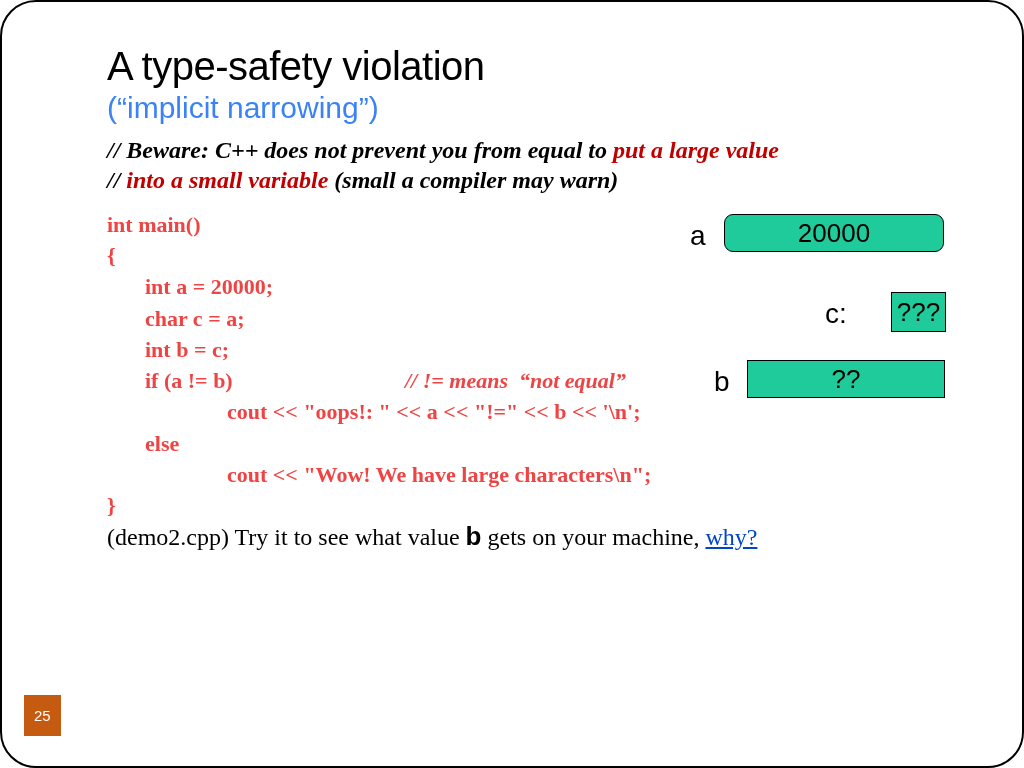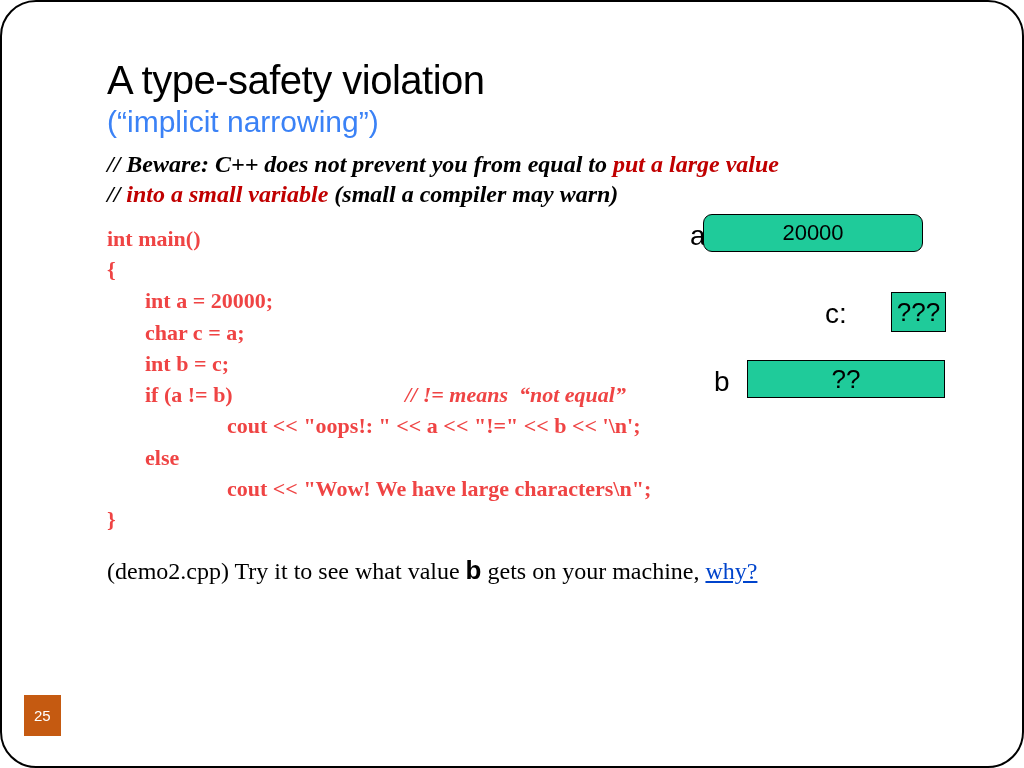--- a/index.html
+++ b/index.html
@@ -2,36 +2,36 @@
 <html><head>
 <meta charset="utf-8">
 <style>
   * { box-sizing: border-box; margin: 0; padding: 0; }
   html, body { width: 1024px; height: 768px; font-family: Arial, Helvetica, sans-serif; }
   .slide {
     width: 1024px; height: 768px; position: relative;
     border: 2px solid #000; border-radius: 36px;
     background: #fff; overflow: hidden;
   }
-  .content { position: absolute; left: 105px; top: 56px; right: 60px; }
+  .content { position: absolute; left: 105px; top: 42px; right: 60px; }
   .title { font-size: 40px; font-weight: 400; color: #000; letter-spacing: -0.5px; }
   .subtitle { font-size: 30px; font-weight: 400; color: #3b82f6; margin-top: 2px; }
   .comment-block { font-family: "Times New Roman", serif; font-style: italic; font-size: 24px; font-weight: bold; color: #000; margin-top: 10px; line-height: 1.25; }
   .comment-block .red { color: #c00000; }
   .code { font-family: "Times New Roman", serif; font-size: 22px; font-weight: bold; color: #ef4444; margin-top: 14px; line-height: 1.42; }
   .code .indent1 { padding-left: 38px; display: block; }
   .code .indent2 { padding-left: 120px; display: block; }
   .code .inline-comment { font-style: italic; font-weight: bold; }
   .code .if-line { display: inline-block; width: 260px; }
-  .note { font-family: "Times New Roman", serif; font-size: 24px; color: #000; margin-top: 20px; }
+  .note { font-family: "Times New Roman", serif; font-size: 24px; color: #000; }
   .note .b-var { font-family: Arial, sans-serif; font-weight: bold; font-size: 26px; }
   .note a { color: #0044cc; text-decoration: underline; }
   .diag-label { font-family: Arial, sans-serif; font-size: 28px; color: #000; position: absolute; }
   .box { position: absolute; background: #1fcb9a; border: 1.5px solid #000; text-align: center; font-family: Arial, sans-serif; }
-  .box-a { left: 701px; top: 212px; width: 220px; height: 38px; font-size: 22px; line-height: 36px; border-radius: 9px; }
+  .box-a { left: 722px; top: 212px; width: 220px; height: 38px; font-size: 26px; line-height: 36px; border-radius: 9px; }
   .box-c { left: 889px; top: 290px; width: 55px; height: 40px; font-size: 26px; line-height: 38px; }
   .box-b { left: 745px; top: 358px; width: 198px; height: 38px; font-size: 26px; line-height: 36px; }
   .lbl-a { left: 688px; top: 218px; }
   .lbl-c { left: 823px; top: 296px; }
   .lbl-b { left: 712px; top: 364px; }
   .pagenum {
     position: absolute; left: 22px; bottom: 30px;
     background: #c55a11; color: #fff; font-size: 15px;
     padding: 12px 10px;
   }

